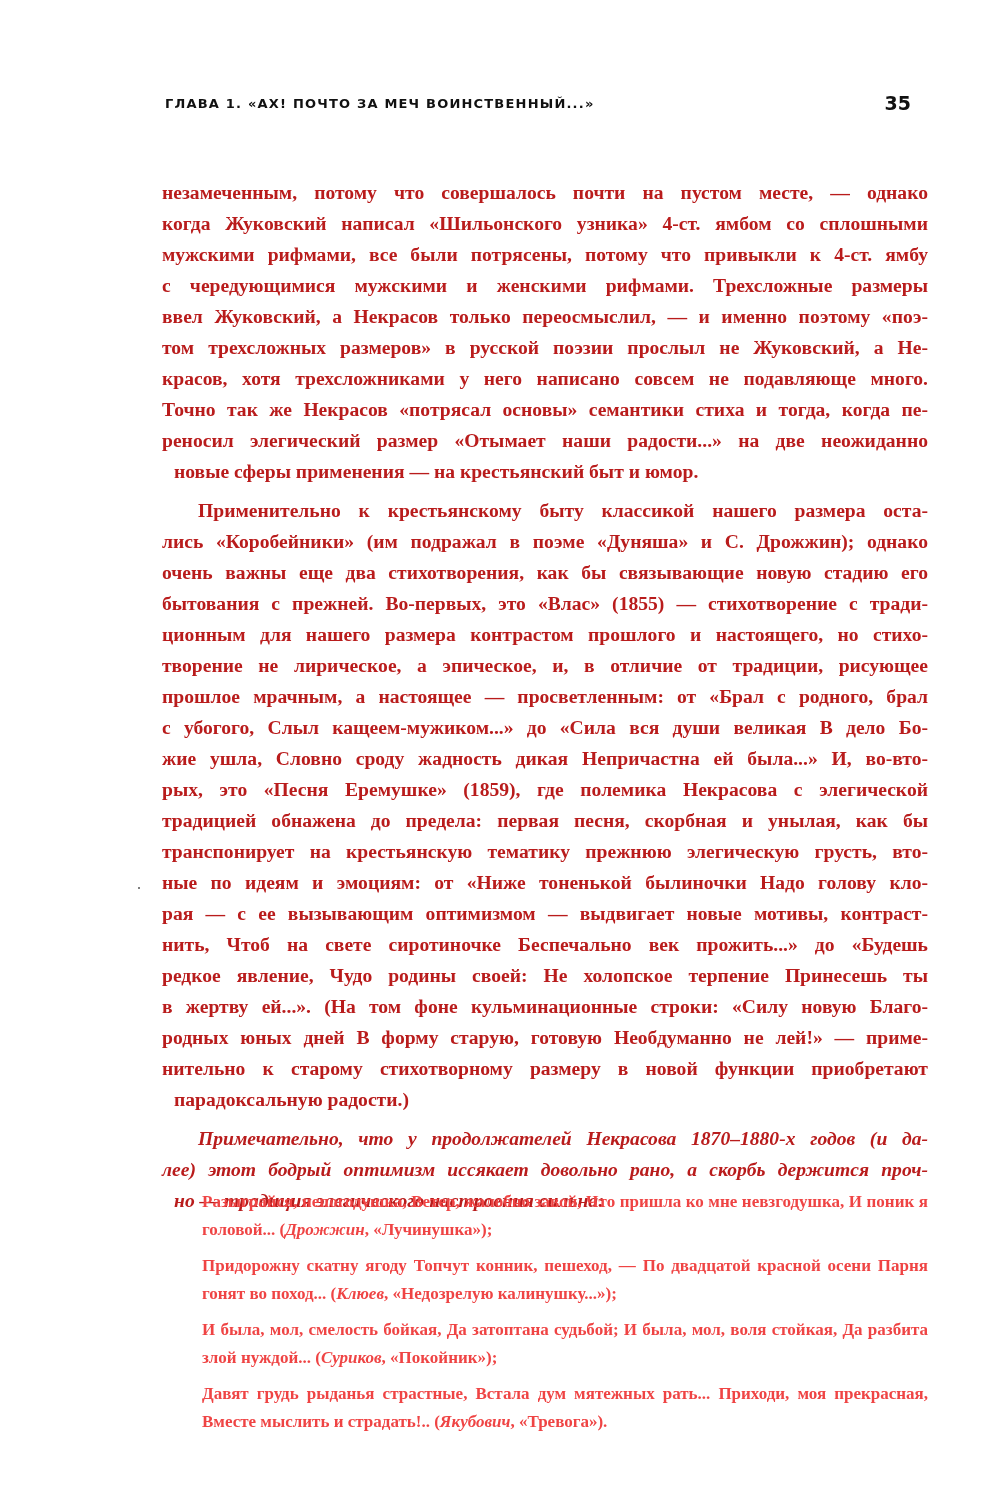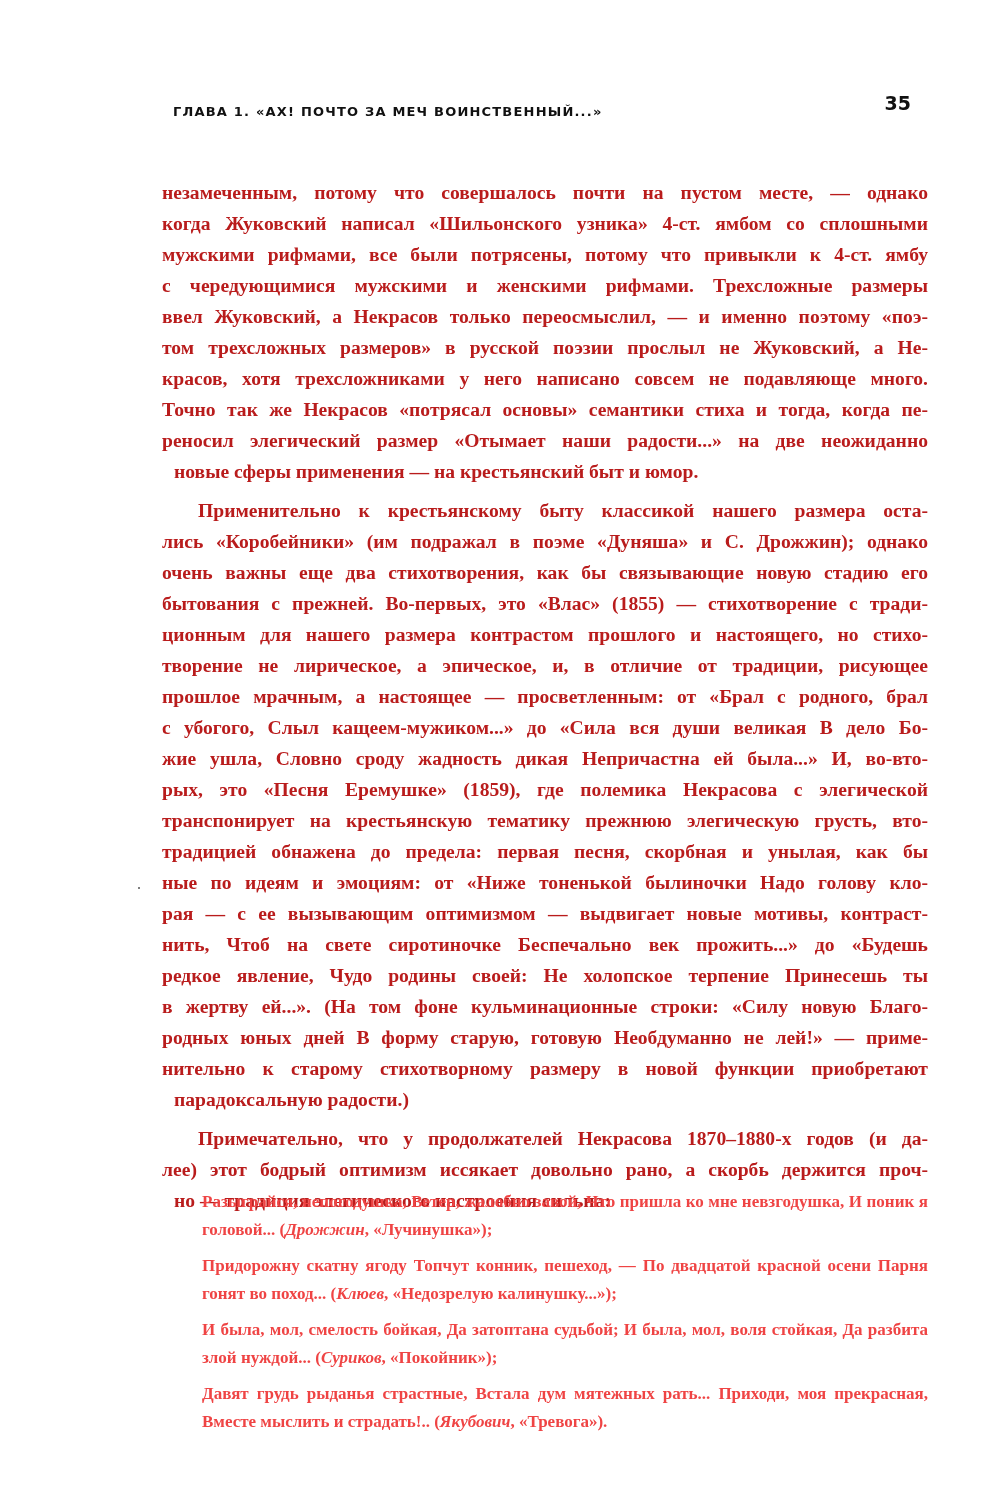--- a/index.html
+++ b/index.html
@@ -3,21 +3,21 @@
 <meta charset="utf-8">
 <style>
   html, body { margin: 0; padding: 0; background: #ffffff; }
   body { width: 1000px; height: 1492px; position: relative; overflow: hidden; color: #141414; }
   .page { position: absolute; left: 0; top: 0; width: 1000px; height: 1492px; background: #ffffff; }
   .running-head {
     position: absolute; left: 165px; top: 92px; width: 762px; height: 22px;
     font-family: "DejaVu Sans", sans-serif; font-weight: bold;
     font-size: 13px; letter-spacing: 1.2px; color: #111;
   }
-  .running-head .title { position: absolute; left: 0; top: 12px; margin-left: 8px; }
+  .running-head .title { position: absolute; left: 0; top: 4px; }
   .running-head .pagenum { position: absolute; right: 16px; top: 0; font-size: 19px; font-weight: bold; letter-spacing: 0; }
   .body {
     position: absolute; left: 162px; top: 177px; width: 766px;
     font-family: "Liberation Serif", serif; font-weight: bold;
     font-size: 19.6px; line-height: 31px; text-align: justify; color: #b91c1c;
   }
   .body p { margin: 0; text-indent: 0; }
   .body p.indent { text-indent: 36px; margin-top: 8px; }
   .quotes {
     position: absolute; left: 202px; top: 1188px; width: 726px;
@@ -59,32 +59,32 @@
       <span class="line" style="padding-left:36px;">Применительно к крестьянскому быту классикой нашего размера оста-</span>
       <span class="line">лись «Коробейники» (им подражал в поэме «Дуняша» и С. Дрожжин); однако</span>
       <span class="line">очень важны еще два стихотворения, как бы связывающие новую стадию его</span>
       <span class="line">бытования с прежней. Во-первых, это «Влас» (1855) — стихотворение с тради-</span>
       <span class="line">ционным для нашего размера контрастом прошлого и настоящего, но стихо-</span>
       <span class="line">творение не лирическое, а эпическое, и, в отличие от традиции, рисующее</span>
       <span class="line">прошлое мрачным, а настоящее — просветленным: от «Брал с родного, брал</span>
       <span class="line">с убогого, Слыл кащеем-мужиком...» до «Сила вся души великая В дело Бо-</span>
       <span class="line">жие ушла, Словно сроду жадность дикая Непричастна ей была...» И, во-вто-</span>
       <span class="line">рых, это «Песня Еремушке» (1859), где полемика Некрасова с элегической</span>
+      <span class="line">традицией обнажена до предела: первая песня, скорбная и унылая, как бы</span>
       <span class="line">транспонирует на крестьянскую тематику прежнюю элегическую грусть, вто-</span>
-      <span class="line">традицией обнажена до предела: первая песня, скорбная и унылая, как бы</span>
       <span class="line">ные по идеям и эмоциям: от «Ниже тоненькой былиночки Надо голову кло-</span>
       <span class="line">рая — с ее вызывающим оптимизмом — выдвигает новые мотивы, контраст-</span>
       <span class="line">нить, Чтоб на свете сиротиночке Беспечально век прожить...» до «Будешь</span>
       <span class="line">редкое явление, Чудо родины своей: Не холопское терпение Принесешь ты</span>
       <span class="line">в жертву ей...». (На том фоне кульминационные строки: «Силу новую Благо-</span>
       <span class="line">родных юных дней В форму старую, готовую Необдуманно не лей!» — приме-</span>
       <span class="line">нительно к старому стихотворному размеру в новой функции приобретают</span>
       <span class="line last">парадоксальную радости.)</span>
     </p>
-    <p class="indent" style="text-indent:0;">
+    <p class="indent" style="text-indent:0;font-style:italic;">
       <span class="line" style="padding-left:36px;">Примечательно, что у продолжателей Некрасова 1870–1880-х годов (и да-</span>
       <span class="line">лее) этот бодрый оптимизм иссякает довольно рано, а скорбь держится проч-</span>
       <span class="line last">но — традиция элегического настроения сильна:</span>
     </p>
   </div>
 
   <div class="quotes">
     <p><span>Разыграйся, непогодушка, Ветер, жалобно завой, Что пришла ко мне невзгодушка, И поник я головой... (</span><i>Дрожжин</i><span>, «Лучинушка»);</span></p>
     <p><span>Придорожну скатну ягоду Топчут конник, пешеход, — По двадцатой красной осени Парня гонят во поход... (</span><i>Клюев</i><span>, «Недозрелую калинушку...»);</span></p>
     <p><span>И была, мол, смелость бойкая, Да затоптана судьбой; И была, мол, воля стойкая, Да разбита злой нуждой... (</span><i>Суриков</i><span>, «Покойник»);</span></p>

